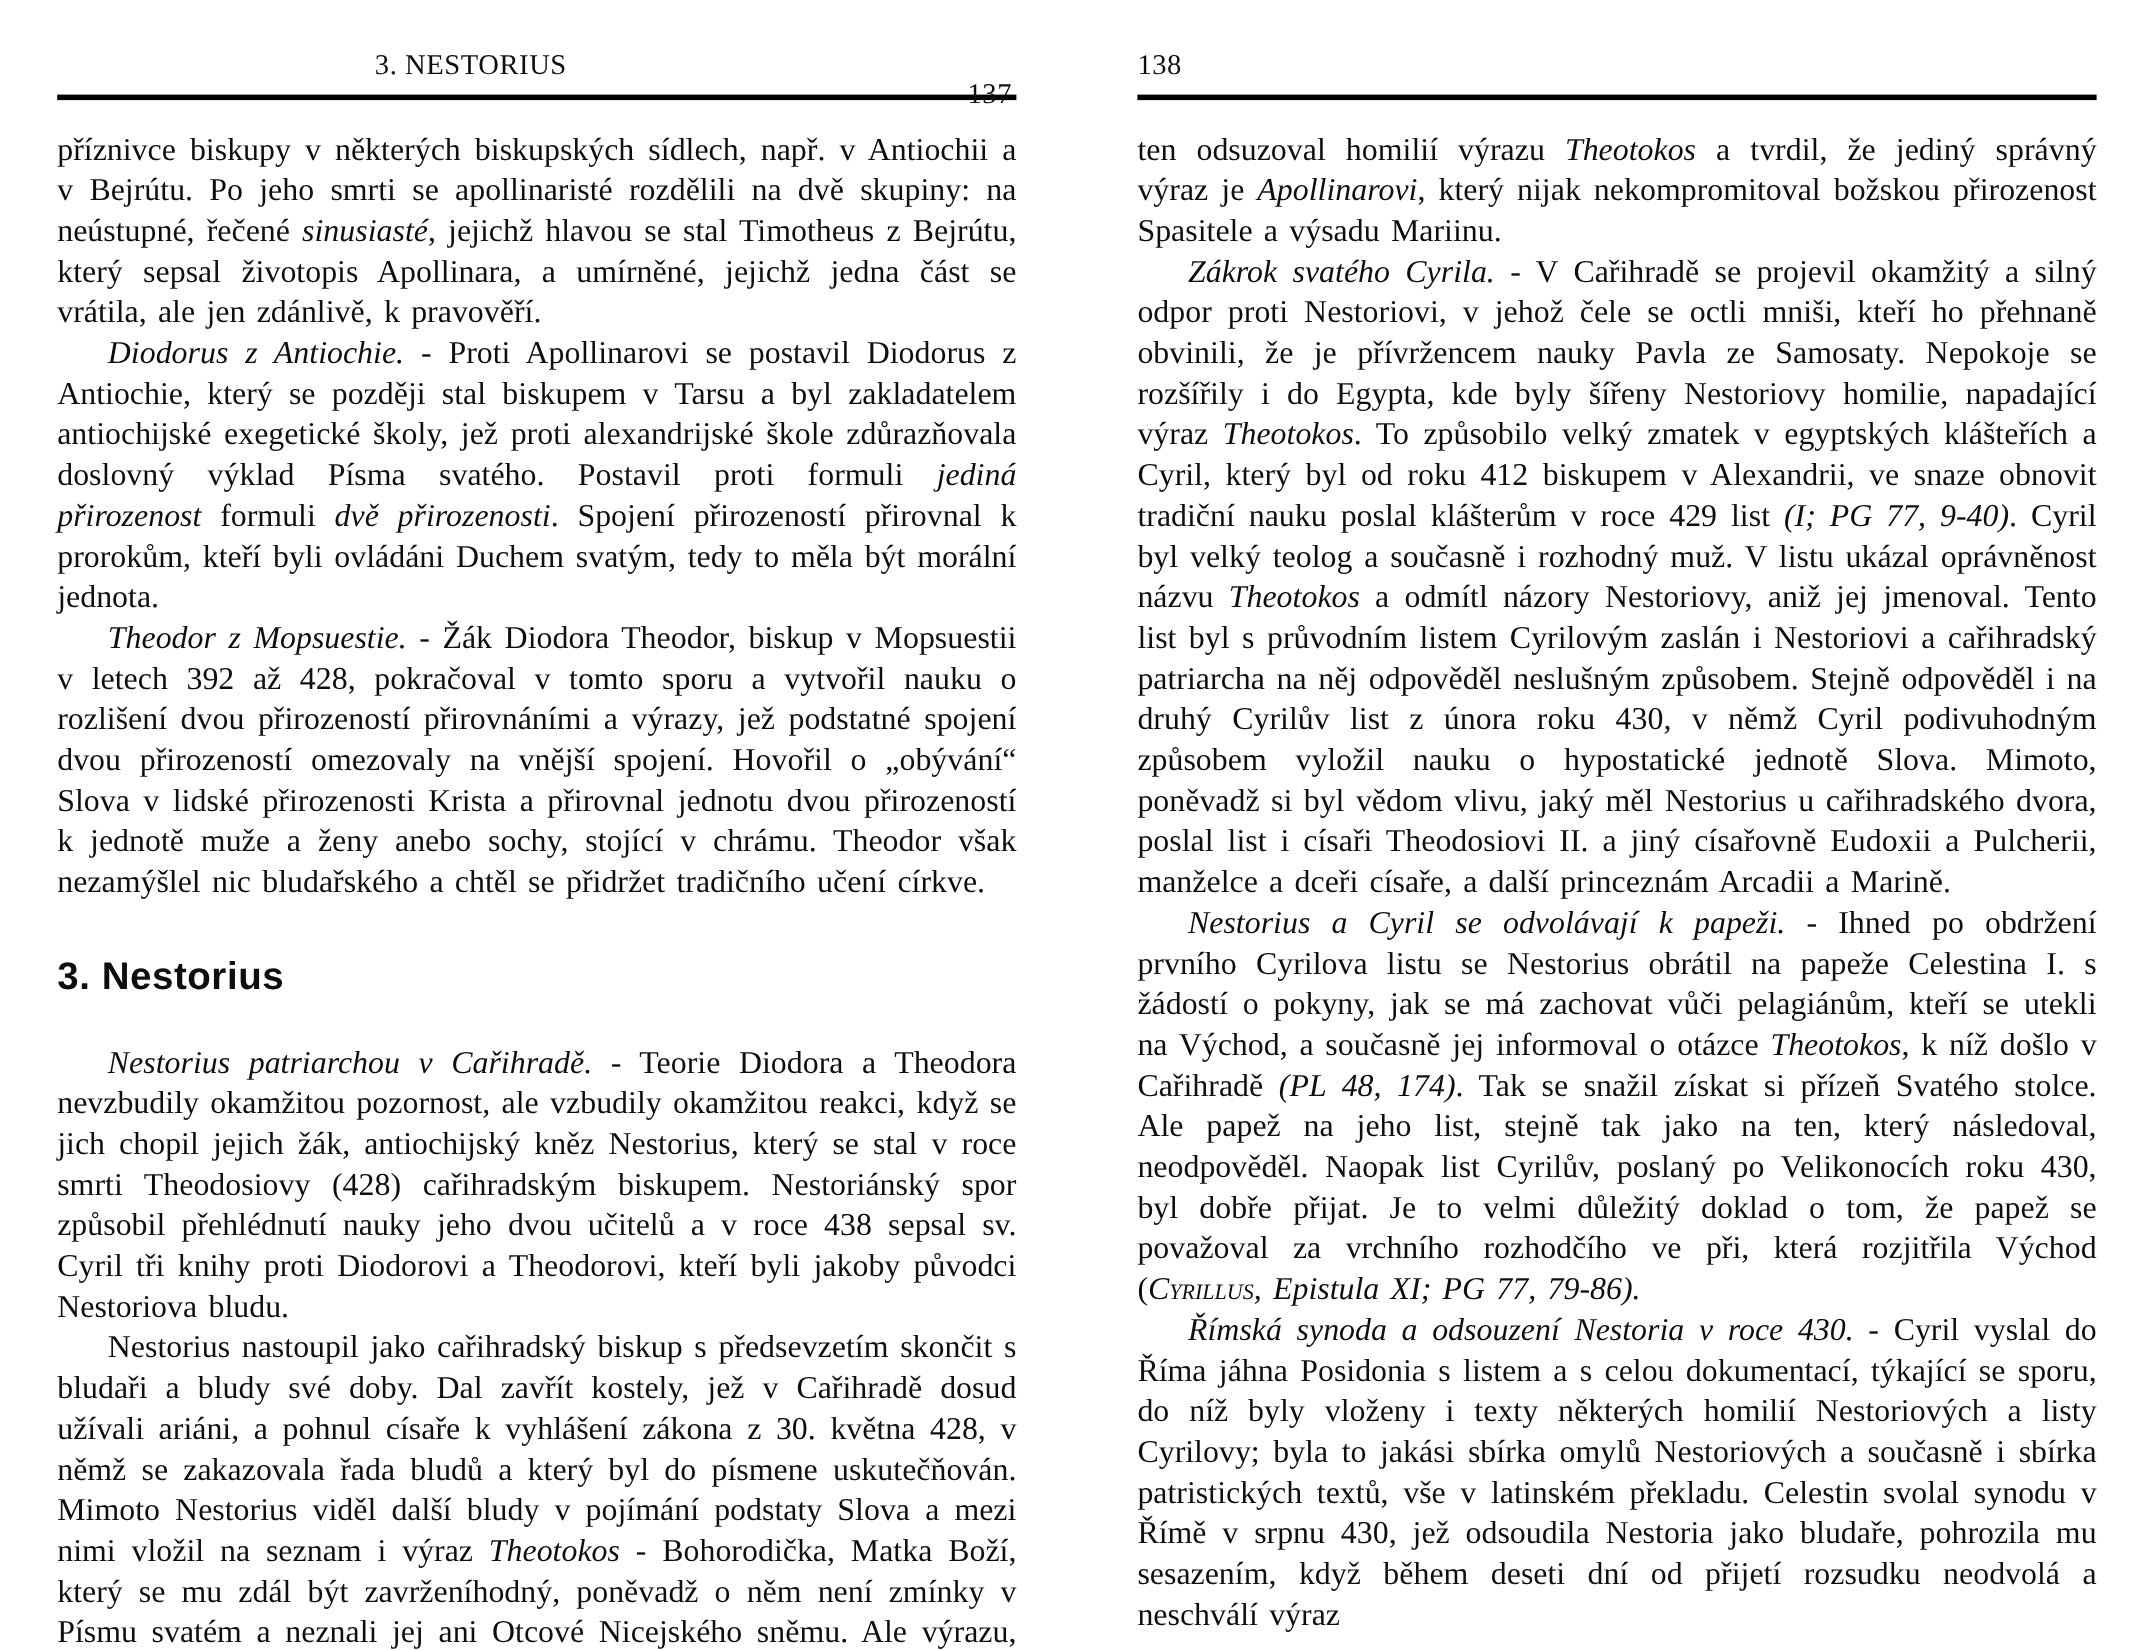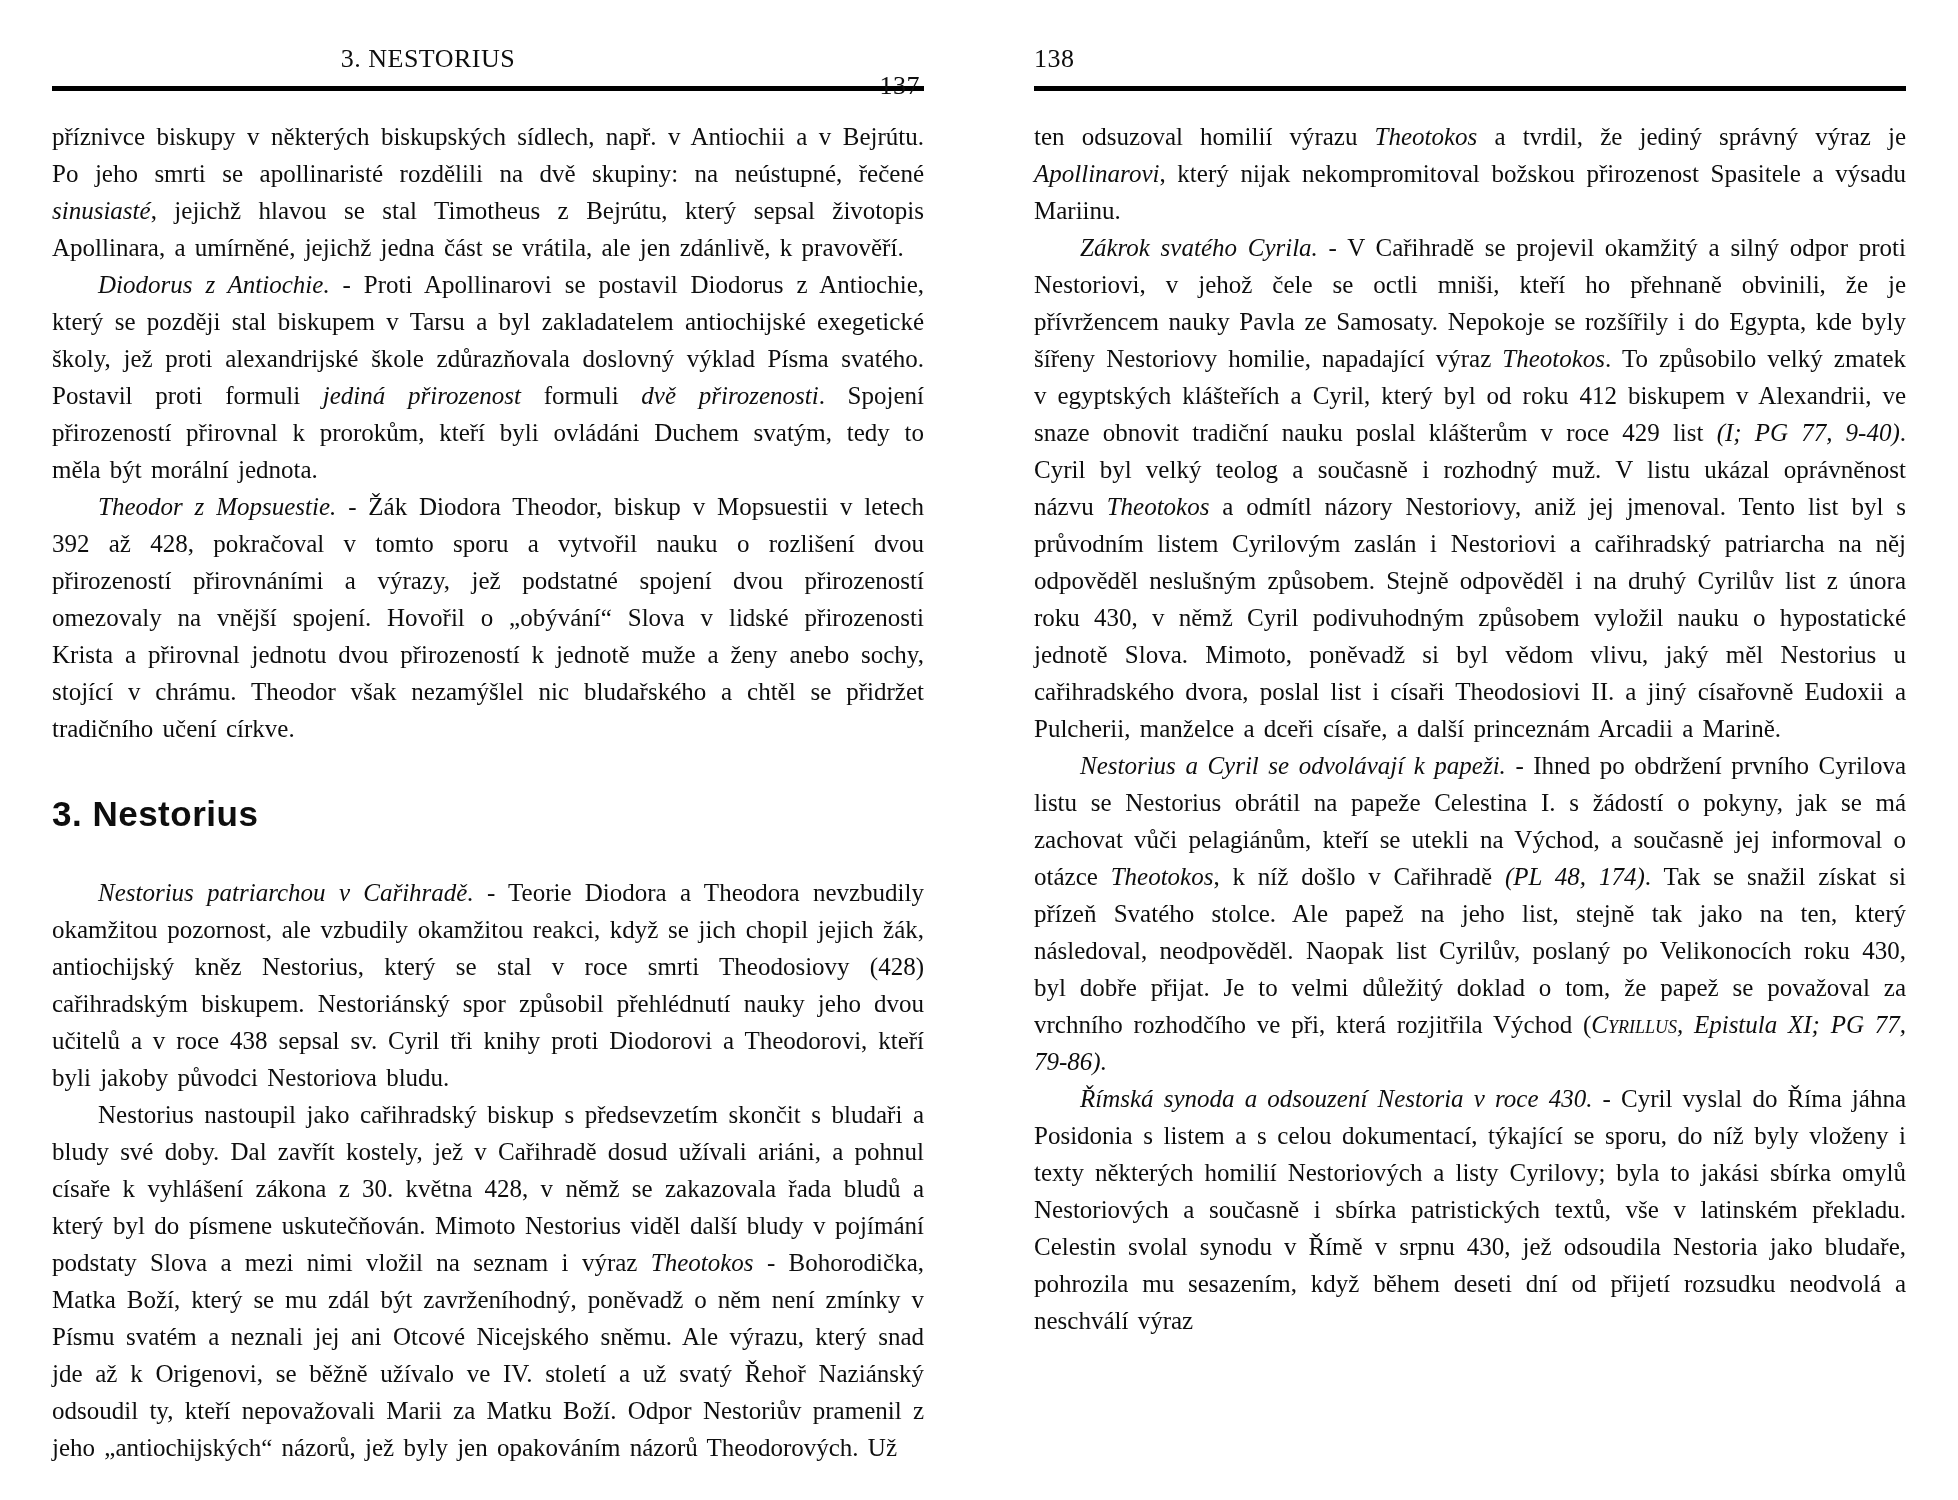--- a/index.html
+++ b/index.html
@@ -28,21 +28,21 @@
   .page.right .page-num { margin-right: 36px; }
 
   .header-rule {
     height: 5px; background: #000; margin-top: 6px;
     border: 0;
   }
 
   .page-body { margin-top: 27px; }
 
   .para {
-    margin: 0; font-size: 25px; line-height: 37px;
+    margin: 0; font-size: 29px; line-height: 37px;
     text-align: justify; word-spacing: 3px;
   }
   .para.indent { text-indent: 46px; }
   .it { font-style: italic; }
   .sc { font-variant: small-caps; }
 
   .section-heading {
     font-family: "Liberation Sans", sans-serif;
     font-weight: bold; font-size: 35px; letter-spacing: 0.5px;
     margin: 47px 0 40px 0;

